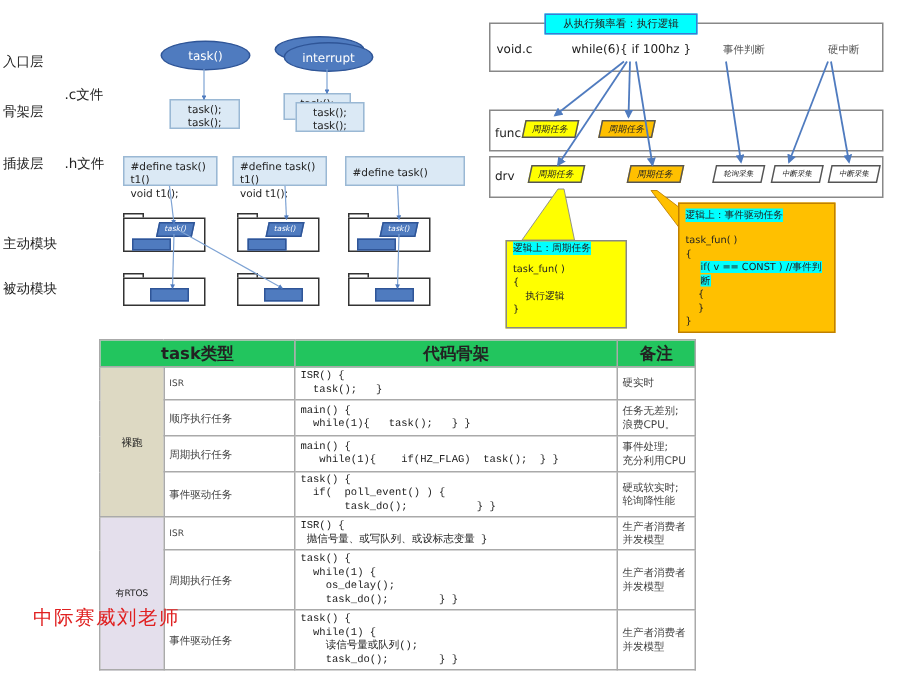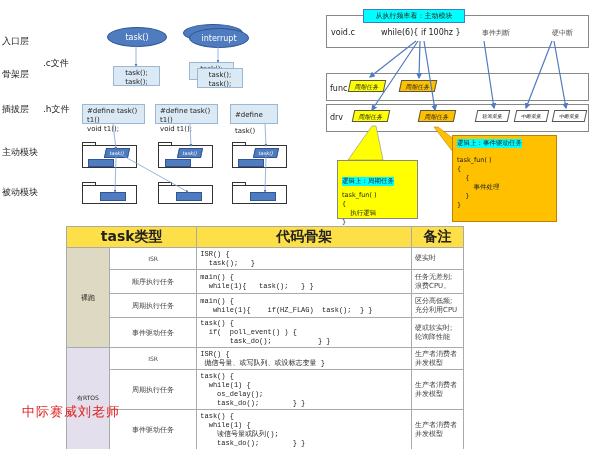--- a/index.html
+++ b/index.html
@@ -8,41 +8,41 @@
   .lbl { font-size:9px; color:#222; white-space:nowrap; }
   .ell { background:#4f7bbf; border:1px solid #2f5597; border-radius:50%; color:#fff; font-size:8px; display:flex; align-items:center; justify-content:center; }
   .note { background:#dbe9f5; border:1px solid #9ab8d4; font-size:7px; line-height:9px; padding:2px 4px; box-sizing:border-box; }
   .folder { border:1px solid #333; background:#fff; box-sizing:border-box; }
   .tab { border:1px solid #333; background:#fff; width:12px; height:4px; }
   .bluebox { background:#4f7bbf; border:1px solid #2f5597; }
   .parl { background:#4f7bbf; border:1px solid #2f5597; color:#fff; font-size:5px; transform:skewX(-12deg); text-align:center; line-height:8px; }
   .panel { border:1px solid #888; background:#fff; box-sizing:border-box; }
   .ptxt { font-size:8px; color:#222; white-space:nowrap; }
   .tag { font-size:6px; transform:skewX(-12deg); text-align:center; border:1px solid #555; box-sizing:border-box; line-height:11px; white-space:nowrap; }
-  .ybox { background:#ffff00; border:1px solid #888; box-sizing:border-box; font-size:6.5px; line-height:9px; padding:16px 4px; }
+  .ybox { background:#ffff00; border:1px solid #888; box-sizing:border-box; font-size:6.5px; line-height:9px; padding:0 4px; }
   .obox { background:#ffc000; border:1px solid #c08000; box-sizing:border-box; font-size:6.5px; line-height:9px; padding:3px 4px; }
   .hl { background:#00ffff; }
   table.tt { position:absolute; left:66px; top:226px; width:398px; border-collapse:collapse; font-size:7px; }
   table.tt td, table.tt th { border:1px solid #aaa; padding:1px 3px; vertical-align:middle; }
-  table.tt th { background:#fde047; font-size:14px; font-weight:bold; height:13px; }
+  table.tt th { background:#22c55e; font-size:11px; font-weight:bold; height:13px; }
   .grp1 { background:#ddd9c3; text-align:center; }
   .grp2 { background:#e4dfec; text-align:center; }
-  .cat { text-align:center; color:#444; }
+  .cat { text-align:left; color:#444; }
   .code { font-family:Liberation Mono, monospace; white-space:pre; line-height:9px; }
   .rem { color:#444; line-height:9px; }
   .wm { color:#e02020; font-size:13px; font-family:Liberation Mono, monospace; letter-spacing:1px; }
 </style>
 </head>
 <body>
 
 <div>
   <span class="abs lbl" style="left:2px;top:35px">入口层</span>
   <span class="abs lbl" style="left:2px;top:68px">骨架层</span>
   <span class="abs lbl" style="left:2px;top:103px">插拔层</span>
-  <span class="abs lbl" style="left:2px;top:146px">主动模块</span>
+  <span class="abs lbl" style="left:2px;top:156px">主动模块</span>
   <span class="abs lbl" style="left:2px;top:186px">被动模块</span>
   <span class="abs lbl" style="left:43px;top:57px">.c文件</span>
   <span class="abs lbl" style="left:43px;top:103px">.h文件</span>
 
   <div class="abs ell" style="left:107px;top:27px;width:58px;height:18px">
       <span>task()</span>
     </div>
   <div class="abs ell" style="left:183px;top:24px;width:58px;height:16px"></div>
   <div class="abs ell" style="left:189px;top:28px;width:58px;height:18px">
       <span>interrupt</span>
@@ -61,21 +61,21 @@
   </div>
 
   <div class="abs note" style="left:82px;top:104px;width:63px;height:20px">
     <div>#define task()  t1()</div>
     <div>void t1();</div>
   </div>
   <div class="abs note" style="left:155px;top:104px;width:63px;height:20px">
     <div>#define task()  t1()</div>
     <div>void t1();</div>
   </div>
-  <div class="abs note" style="left:230px;top:104px;width:48px;height:20px;line-height:16px">
+  <div class="abs note" style="left:230px;top:104px;width:80px;height:20px;line-height:16px">
     <div>#define task()</div>
   </div>
 
   <div class="abs tab" style="left:82px;top:142px"></div>
   <div class="abs folder" style="left:82px;top:145px;width:55px;height:23px"></div>
   <div class="abs parl" style="left:105px;top:148px;width:22px;height:8px">task()</div>
   <div class="abs bluebox" style="left:88px;top:159px;width:24px;height:6px"></div>
 
   <div class="abs tab" style="left:158px;top:142px"></div>
   <div class="abs folder" style="left:158px;top:145px;width:55px;height:23px"></div>
@@ -111,21 +111,21 @@
       <line x1="265" y1="124" x2="266" y2="146"></line>
       <line x1="116" y1="156" x2="115" y2="192"></line>
       <line x1="120" y1="154" x2="188" y2="192"></line>
       <line x1="266" y1="156" x2="265" y2="192"></line>
     </g>
   </svg>
 </div>
 
 <div>
   <div class="abs panel" style="left:326px;top:15px;width:263px;height:33px"></div>
-  <div class="abs" style="left:363px;top:9px;width:100px;height:12px;background:#00ffff;border:1px solid #3a7bd5;font-size:7px;line-height:12px;text-align:center">从执行频率看：主动模块</div>
+  <div class="abs" style="left:363px;top:9px;width:100px;height:12px;background:#00ffff;border:1px solid #3a7bd5;font-size:7px;line-height:12px;text-align:center">从执行频率看：执行逻辑</div>
   <span class="abs ptxt" style="left:331px;top:28px">void.c</span>
   <span class="abs ptxt" style="left:381px;top:28px">while(6){  if 100hz  }</span>
   <span class="abs ptxt" style="left:482px;top:28px;font-size:7px;color:#555">事件判断</span>
   <span class="abs ptxt" style="left:552px;top:28px;font-size:7px;color:#555">硬中断</span>
 
   <div class="abs panel" style="left:326px;top:73px;width:263px;height:28px"></div>
   <span class="abs ptxt" style="left:330px;top:84px">func</span>
   <div class="abs tag" style="left:349px;top:80px;width:36px;height:12px;background:#ffff00">周期任务</div>
   <div class="abs tag" style="left:400px;top:80px;width:36px;height:12px;background:#ffc000">周期任务</div>
 
@@ -163,22 +163,22 @@
     <div>{</div>
     <div style="white-space:pre">    执行逻辑</div>
     <div>}</div>
   </div>
 
   <div class="abs obox" style="left:452px;top:135px;width:105px;height:87px">
     <div class="hl" style="display:inline-block">逻辑上：事件驱动任务</div>
     <div style="height:8px"></div>
     <div>task_fun( )</div>
     <div>{</div>
+    <div style="padding-left:10px"><span class="hl">if( v == CONST ) //事件判断</span></div>
     <div style="white-space:pre">    {</div>
-    <div style="white-space:pre">        事件处理</div>
     <div style="white-space:pre">    }</div>
     <div>}</div>
   </div>
 </div>
 
 <table class="tt">
   <colgroup>
       <col style="width:43px">
       <col style="width:88px">
       <col style="width:215px">
@@ -203,21 +203,21 @@
       <td class="cat">顺序执行任务</td>
       <td class="code">main() {
   while(1){   task();   } }</td>
       <td class="rem" style="white-space:pre">任务无差别;
 浪费CPU。</td>
     </tr>
     <tr style="height:24px">
       <td class="cat">周期执行任务</td>
       <td class="code">main() {
    while(1){    if(HZ_FLAG)  task();  } }</td>
-      <td class="rem" style="white-space:pre">区分高低频;
+      <td class="rem" style="white-space:pre">事件处理;
 充分利用CPU</td>
     </tr>
     <tr style="height:30px">
       <td class="cat">事件驱动任务</td>
       <td class="code">task() {
   if(  poll_event() ) {
        task_do();           } }</td>
       <td class="rem" style="white-space:pre">硬或软实时;
 轮询降性能</td>
     </tr>

